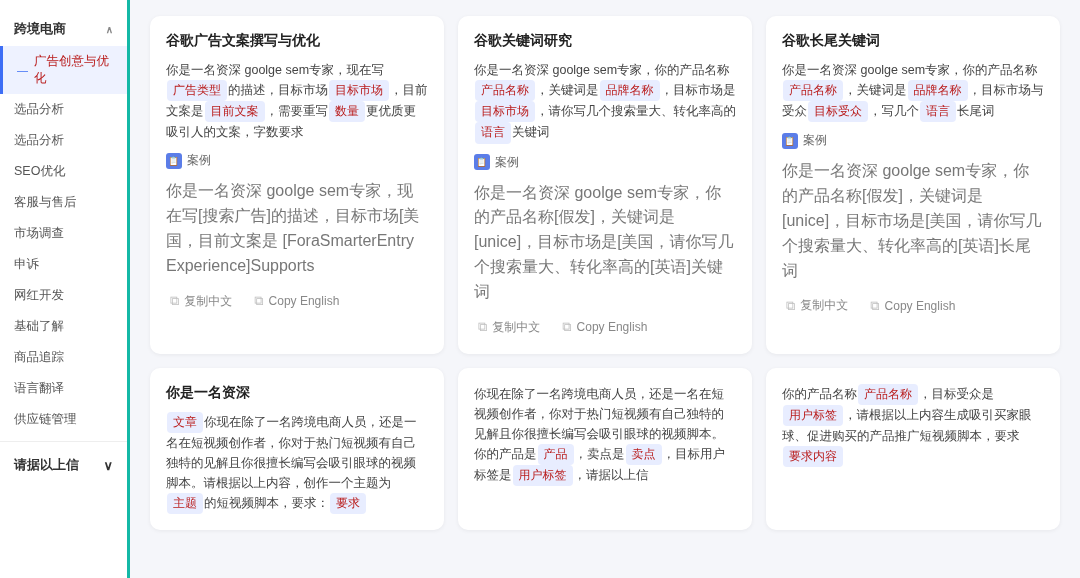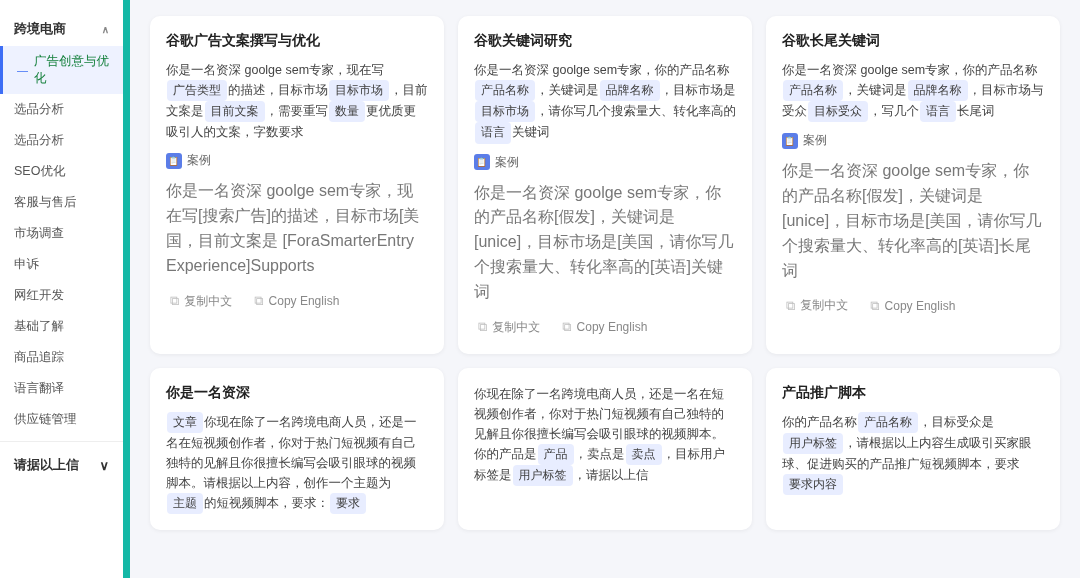--- a/index.html
+++ b/index.html
@@ -9,21 +9,21 @@
       background: #f5f6fa;
       display: flex;
       height: 578px;
       overflow: hidden;
     }
 
     
     .sidebar {
       width: 130px;
       background: #fff;
-      border-right: 7px solid #14b8a6;
+      border-right: 3px solid #14b8a6;
       padding: 12px 0;
       flex-shrink: 0;
       overflow-y: auto;
     }
     .sidebar-section-header {
       display: flex;
       align-items: center;
       justify-content: space-between;
       padding: 8px 14px;
       font-size: 13px;
@@ -39,21 +39,21 @@
       padding: 7px 14px;
       font-size: 12.5px;
       color: #555;
       cursor: pointer;
       display: flex;
       align-items: center;
       gap: 6px;
     }
     .sidebar-item.active {
       background: #eef2ff;
-      color: #15803d;
+      color: #b91c1c;
       border-left: 3px solid #3d6ef5;
       font-weight: 500;
     }
     .sidebar-item.active::before {
       content: '—';
       color: #3d6ef5;
       font-size: 11px;
     }
     .sidebar-divider {
       height: 1px;
@@ -100,21 +100,21 @@
       color: #222;
     }
     .card-desc {
       font-size: 12.5px;
       color: #444;
       line-height: 1.6;
     }
     .tag {
       display: inline-block;
       background: #e8edff;
-      color: #404040;
+      color: #b91c1c;
       border-radius: 4px;
       padding: 1px 6px;
       font-size: 12px;
       margin: 0 1px;
     }
     .card-example-header {
       display: flex;
       align-items: center;
       gap: 5px;
       font-size: 12px;
@@ -248,16 +248,15 @@
       </div>
     </div>
     <div class="card">
       <div class="card-title">你是一名资深</div>
       <div class="card-desc"><span class="tag">文章</span>你现在除了一名跨境电商人员，还是一名在短视频创作者，你对于热门短视频有自己独特的见解且你很擅长编写会吸引眼球的视频脚本。请根据以上内容，创作一个主题为<span class="tag">主题</span>的短视频脚本，要求：<span class="tag">要求</span></div>
     </div>
     <div class="card">
       <div class="card-desc">你现在除了一名跨境电商人员，还是一名在短视频创作者，你对于热门短视频有自己独特的见解且你很擅长编写会吸引眼球的视频脚本。你的产品是<span class="tag">产品</span>，卖点是<span class="tag">卖点</span>，目标用户标签是<span class="tag">用户标签</span>，请据以上信</div>
     </div>
     <div class="card">
-      <div class="card-title">产品推广脚本</div>
       <div class="card-desc">你的产品名称<span class="tag">产品名称</span>，目标受众是<span class="tag">用户标签</span>，请根据以上内容生成吸引买家眼球、促进购买的产品推广短视频脚本，要求<span class="tag">要求内容</span></div>
     </div>
   </main>
 
 </body></html>

